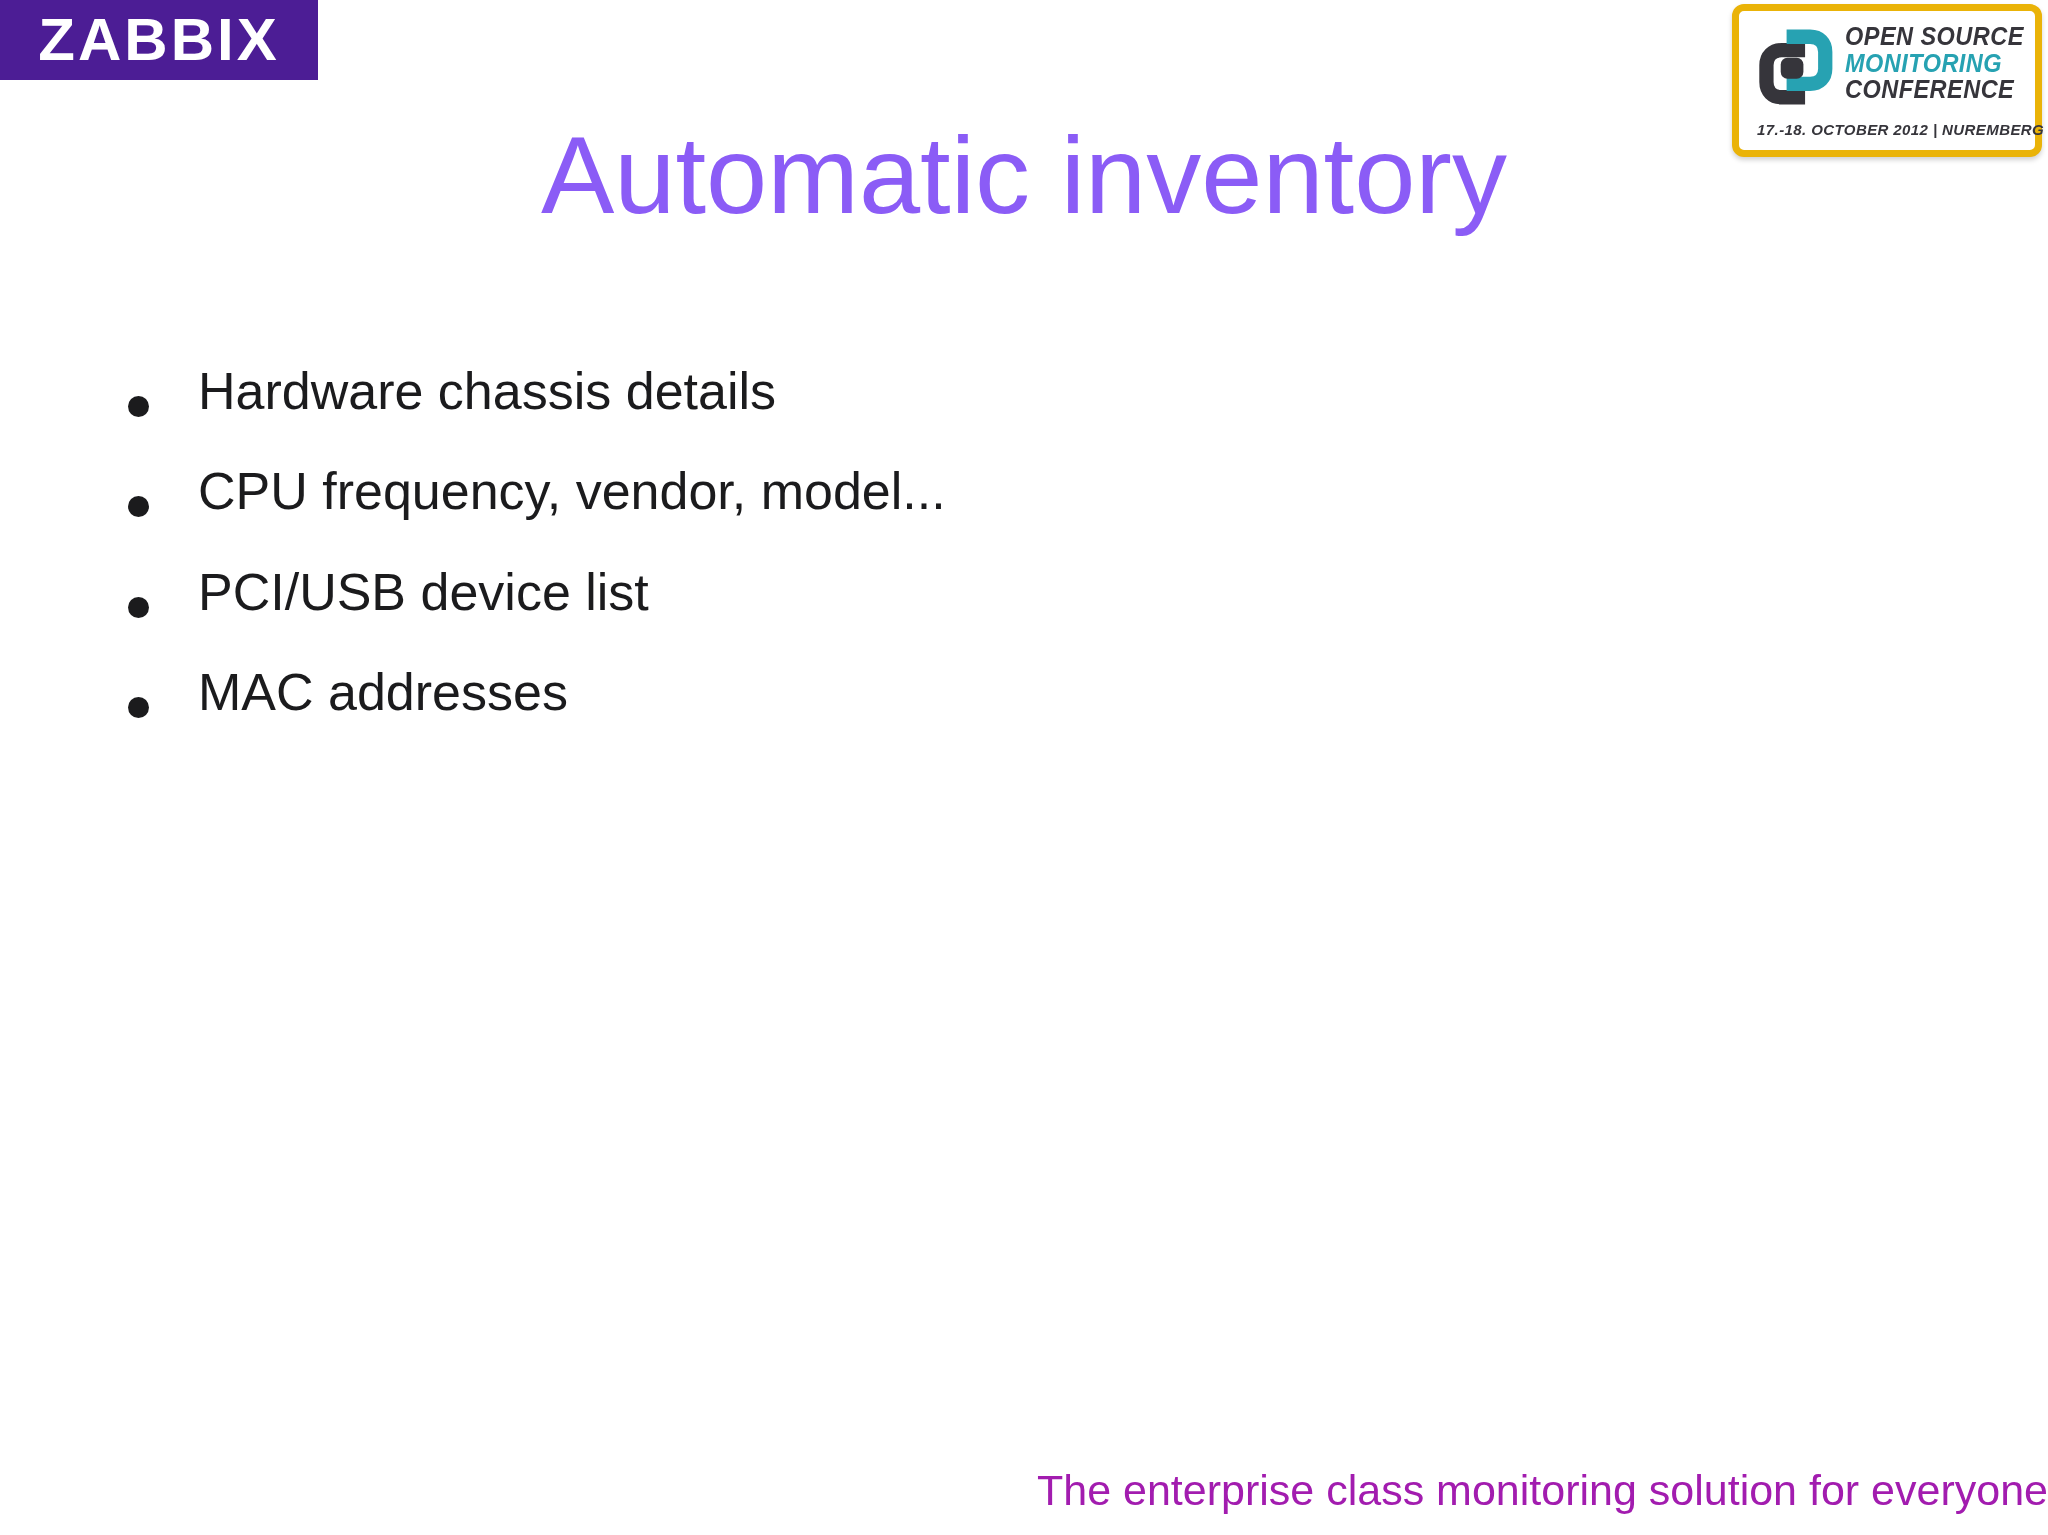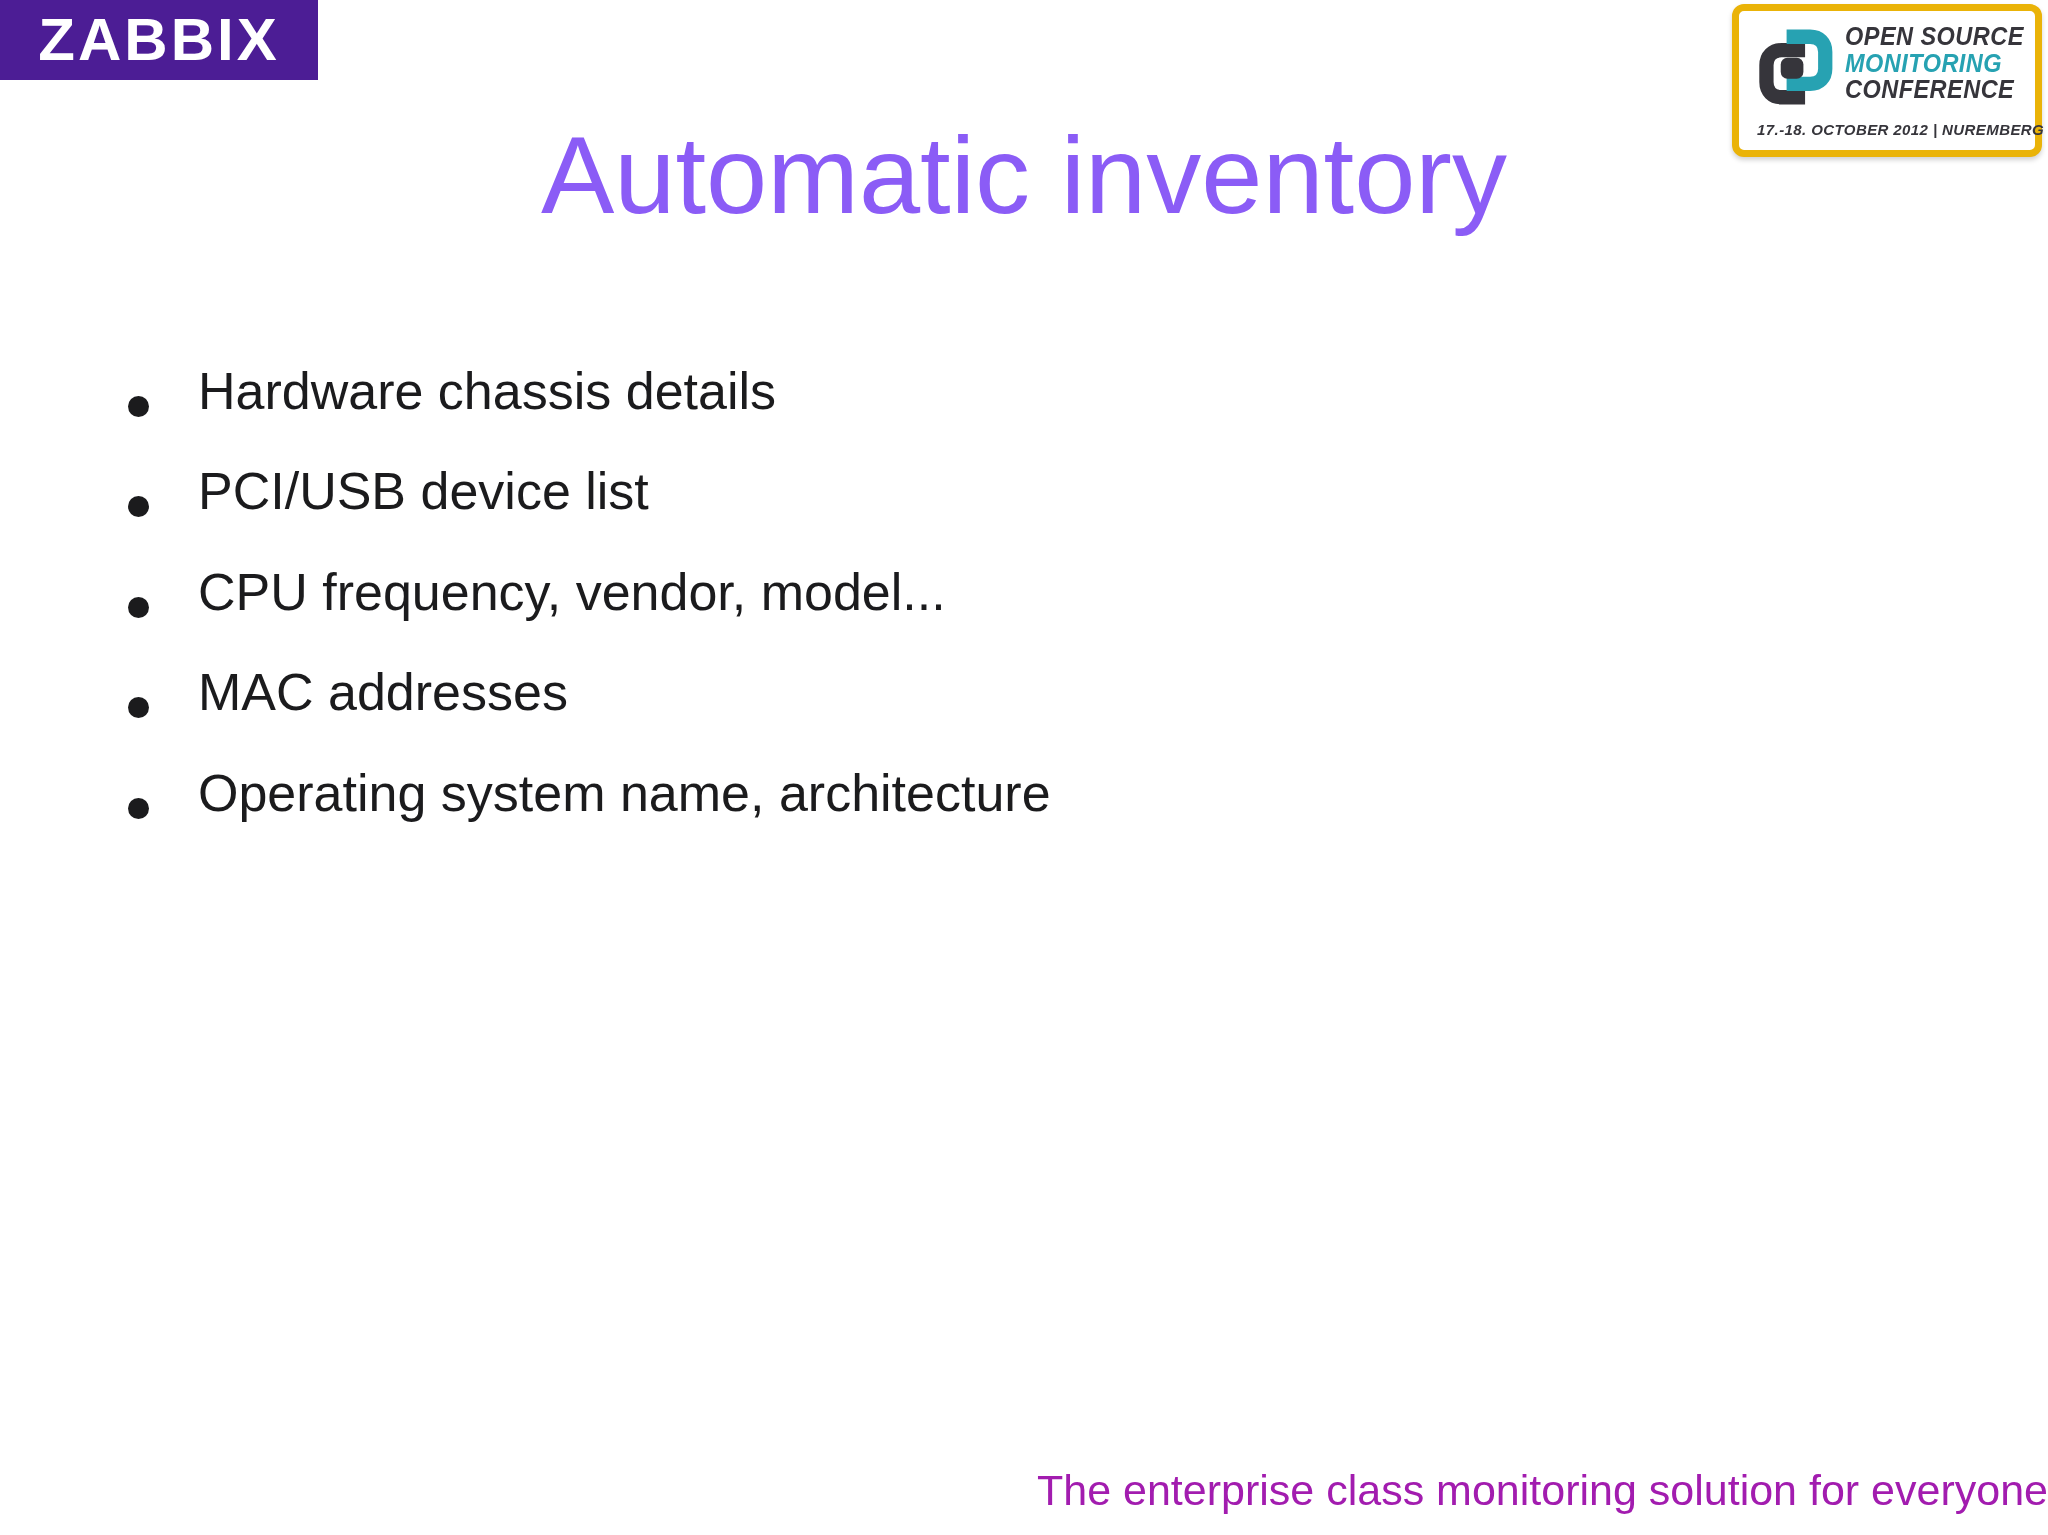--- a/index.html
+++ b/index.html
@@ -145,21 +145,20 @@
         <div>CONFERENCE</div>
       </div>
     </div>
     <div class="conf-date">17.-18. OCTOBER 2012  |  NUREMBERG</div>
   </div>
 
   <h1 class="title">Automatic inventory</h1>
 
   <ul class="bullets">
     <li>Hardware chassis details</li>
+    <li>CPU frequency, vendor, model...</li>
     <li>PCI/USB device list</li>
-    <li>CPU frequency, vendor, model...</li>
     <li>MAC addresses</li>
-    <li>Operating system name, architecture</li>
   </ul>
 
   <div class="footer">The enterprise class monitoring solution for everyone</div>
 
 </div>
 
 </body></html>

